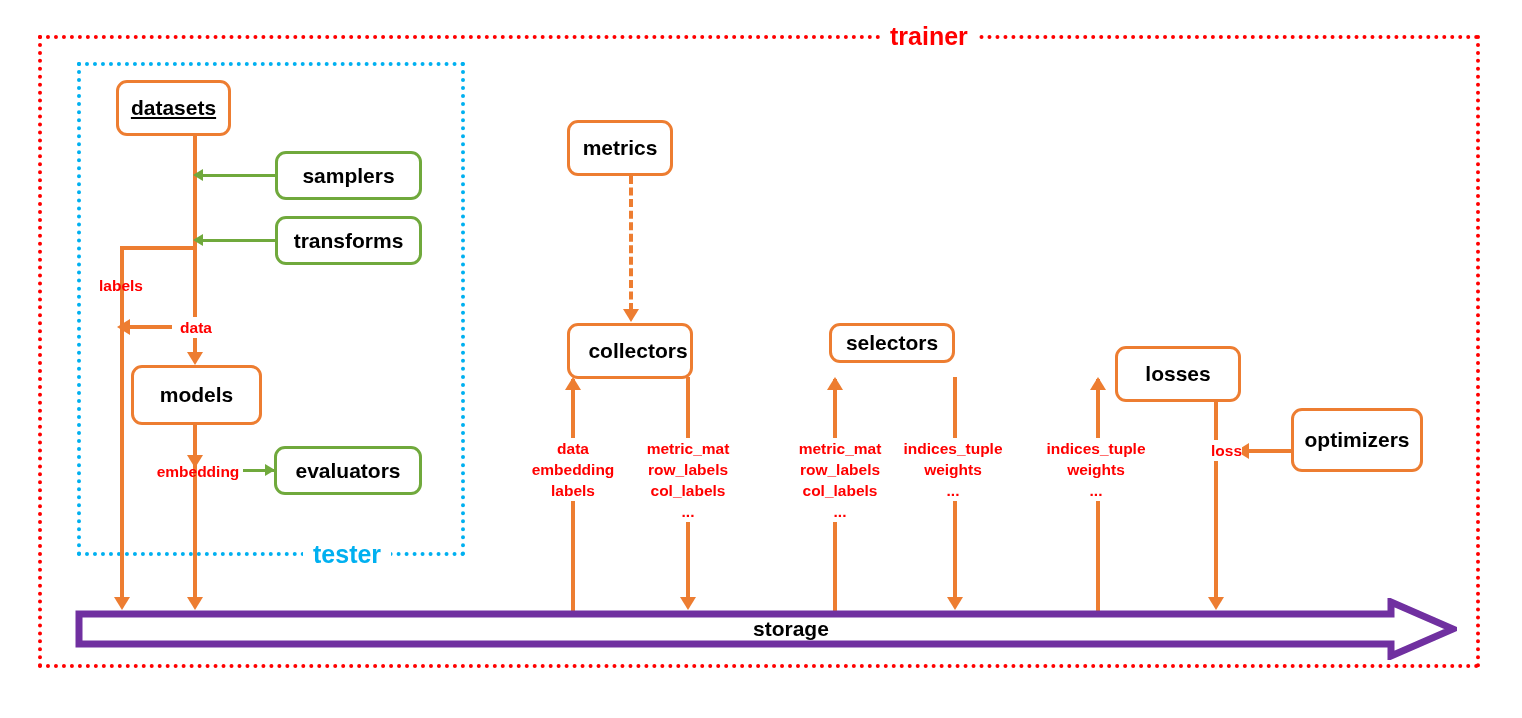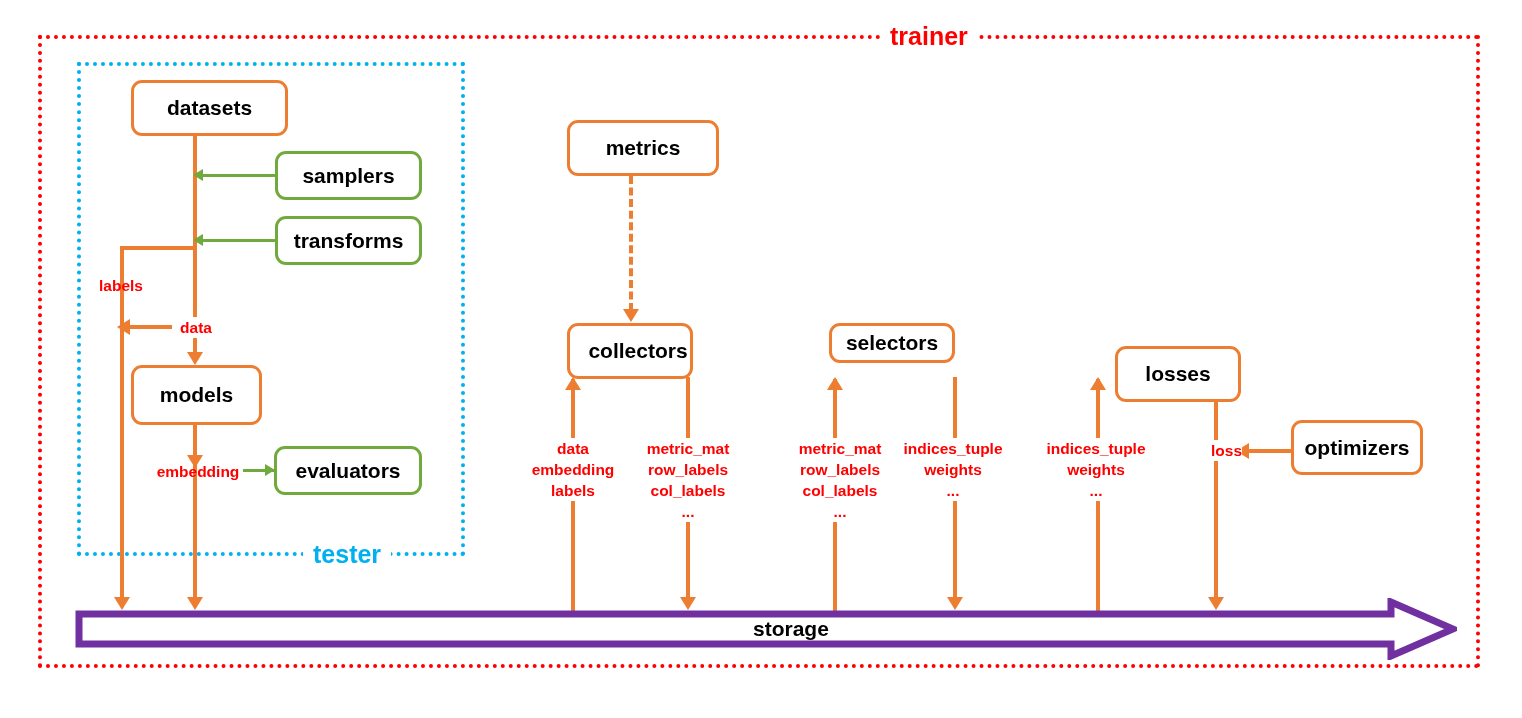--- a/index.html
+++ b/index.html
@@ -80,21 +80,21 @@
   <div class="ah ah-left-g" style="left:193px;top:234px;"></div>
 
   <div class="ln vl" style="left:193px;top:422px;height:184px;"></div>
   <div class="ah ah-down" style="left:187px;top:597px;"></div>
   <div class="ah ah-down" style="left:187px;top:455px;"></div>
 
   <div class="ln hl green" style="left:243px;top:469px;width:31px;"></div>
   <div class="ah ah-right-g" style="left:265px;top:464px;"></div>
   <div class="rtext" style="left:150px;top:461px;width:96px;">embedding</div>
 
-  <div class="node orange" style="left:131px;top:80px;width:157px;height:56px;">
+  <div class="node orange" style="left:116px;top:80px;width:115px;height:56px;text-decoration:underline;">
     <span>datasets</span>
   </div>
 
   <div class="node green" style="left:275px;top:151px;width:147px;height:49px;">
     <span>samplers</span>
   </div>
 
   <div class="node green" style="left:275px;top:216px;width:147px;height:49px;">
     <span>transforms</span>
   </div>
@@ -103,21 +103,21 @@
     <span>models</span>
   </div>
 
   <div class="node green" style="left:274px;top:446px;width:148px;height:49px;">
     <span>evaluators</span>
   </div>
 
   <div class="vdash" style="left:629px;top:176px;height:135px;"></div>
   <div class="ah ah-down" style="left:623px;top:309px;"></div>
 
-  <div class="node orange" style="left:567px;top:120px;width:152px;height:56px;">
+  <div class="node orange" style="left:567px;top:120px;width:106px;height:56px;">
     <span>metrics</span>
   </div>
 
   <div class="node orange" style="left:567px;top:323px;width:126px;height:56px;padding-left:16px;">
     <span>collectors</span>
   </div>
 
   <div class="ln vl" style="left:571px;top:379px;height:233px;"></div>
   <div class="ah ah-up" style="left:565px;top:377px;"></div>
   <div class="rtext bgw" style="left:528px;top:438px;width:90px;">data
@@ -158,21 +158,21 @@
 weights
 ...</div>
 
   <div class="ln vl" style="left:1214px;top:377px;height:226px;"></div>
   <div class="ah ah-down" style="left:1208px;top:597px;"></div>
   <div class="rtext bgw" style="left:1192px;top:440px;width:50px;text-align:right;">loss</div>
 
   <div class="ln hl" style="left:1246px;top:449px;width:47px;"></div>
   <div class="ah ah-left" style="left:1236px;top:443px;"></div>
 
-  <div class="node orange" style="left:1291px;top:420px;width:132px;height:55px;">
+  <div class="node orange" style="left:1291px;top:408px;width:132px;height:64px;">
     <span>optimizers</span>
   </div>
 
   <div class="storage-wrap" style="left:75px;top:598px;width:1382px;height:62px;">
     <svg width="1382" height="62" viewBox="0 0 1382 62" xmlns="http://www.w3.org/2000/svg">
       <polygon points="4,16 1316,16 1316,4 1378,31 1316,58 1316,46 4,46" fill="#ffffff" stroke="#7030A0" stroke-width="7" stroke-linejoin="miter"></polygon>
     </svg>
   </div>
   <div class="storage-label" style="left:717px;top:617px;">storage</div>
 

